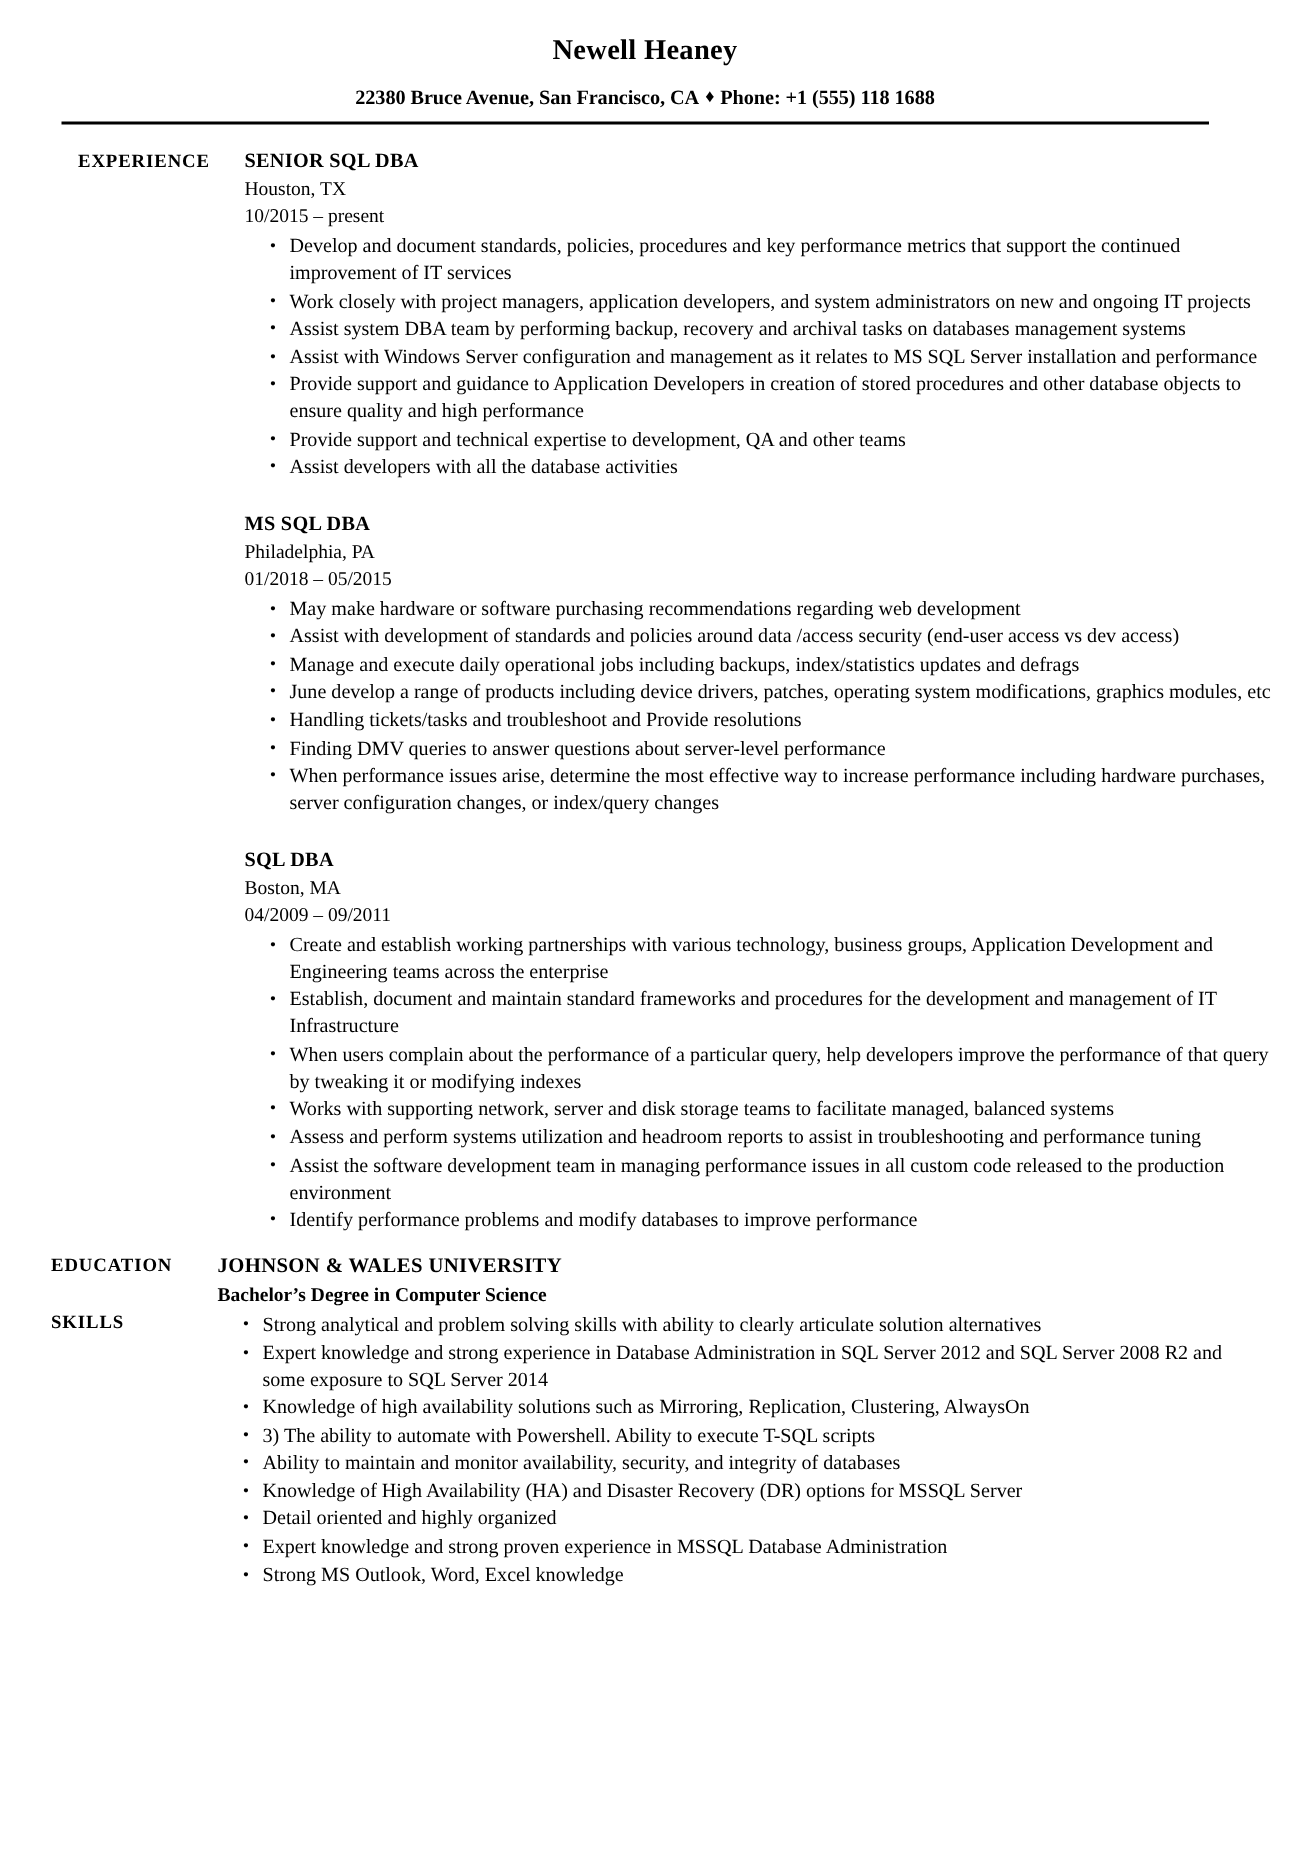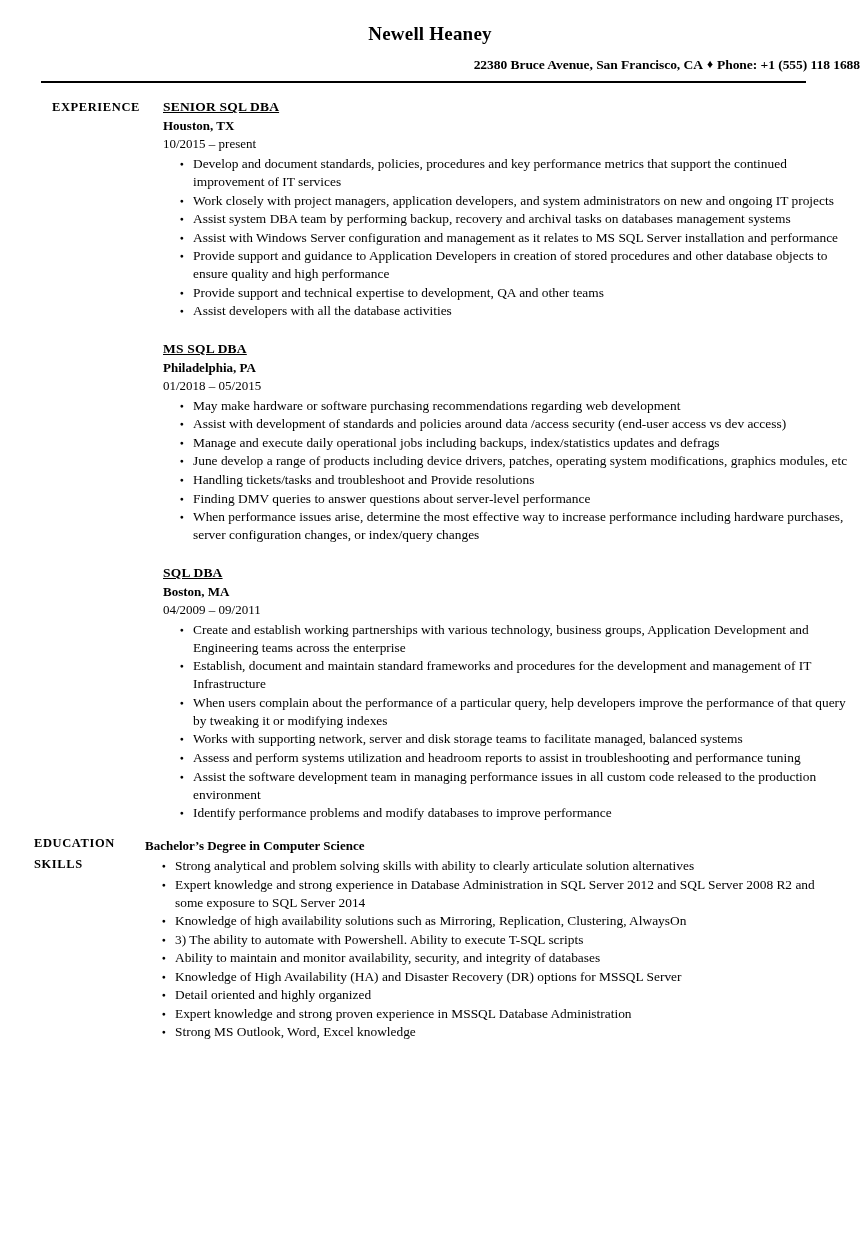--- a/index.html
+++ b/index.html
@@ -28,21 +28,21 @@
     padding-top: 24px;
   }
   .full-name {
     text-align: center;
     font-size: 19px;
     font-weight: bold;
     letter-spacing: 0.2px;
     line-height: 1.1;
   }
   .contact-line {
-    text-align: right;
+    text-align: center;
     font-size: 13.5px;
     font-weight: bold;
     margin-top: 12px;
     letter-spacing: -0.05px;
   }
   .diamond-sep {
     display: inline-block;
     margin: 0 4px;
     font-size: 12px;
     vertical-align: 1px;
@@ -78,25 +78,24 @@
   #experience-section { margin-top: 16px; margin-left: 18px; }
 
   .job { }
   .job + .job { margin-top: 21px; }
 
   .job-title {
     font-size: 13.5px;
     font-weight: bold;
     letter-spacing: 0.2px;
     line-height: 1.25;
-    text-decoration: underline;
   }
   .job-location {
     font-size: 13px;
-    font-weight: bold;
+    font-weight: normal;
     line-height: 1.3;
     margin-top: 2px;
   }
   .job-dates {
     font-size: 13px;
     line-height: 1.3;
     margin-top: 1px;
   }
 
   ul.bullets {
@@ -201,20 +200,21 @@
         </ul>
       </div>
 
     </div>
   </div>
 
   <div class="section" id="education-section">
     <div class="section-label">EDUCATION</div>
     <div class="section-body">
       <div class="edu-entry">
+        <div class="edu-school">JOHNSON &amp; WALES UNIVERSITY</div>
         <div class="edu-degree">Bachelor’s Degree in Computer Science</div>
       </div>
     </div>
   </div>
 
   <div class="section" id="skills-section">
     <div class="section-label">SKILLS</div>
     <div class="section-body">
       <ul class="bullets">
         <li>Strong analytical and problem solving skills with ability to clearly articulate solution alternatives</li>

